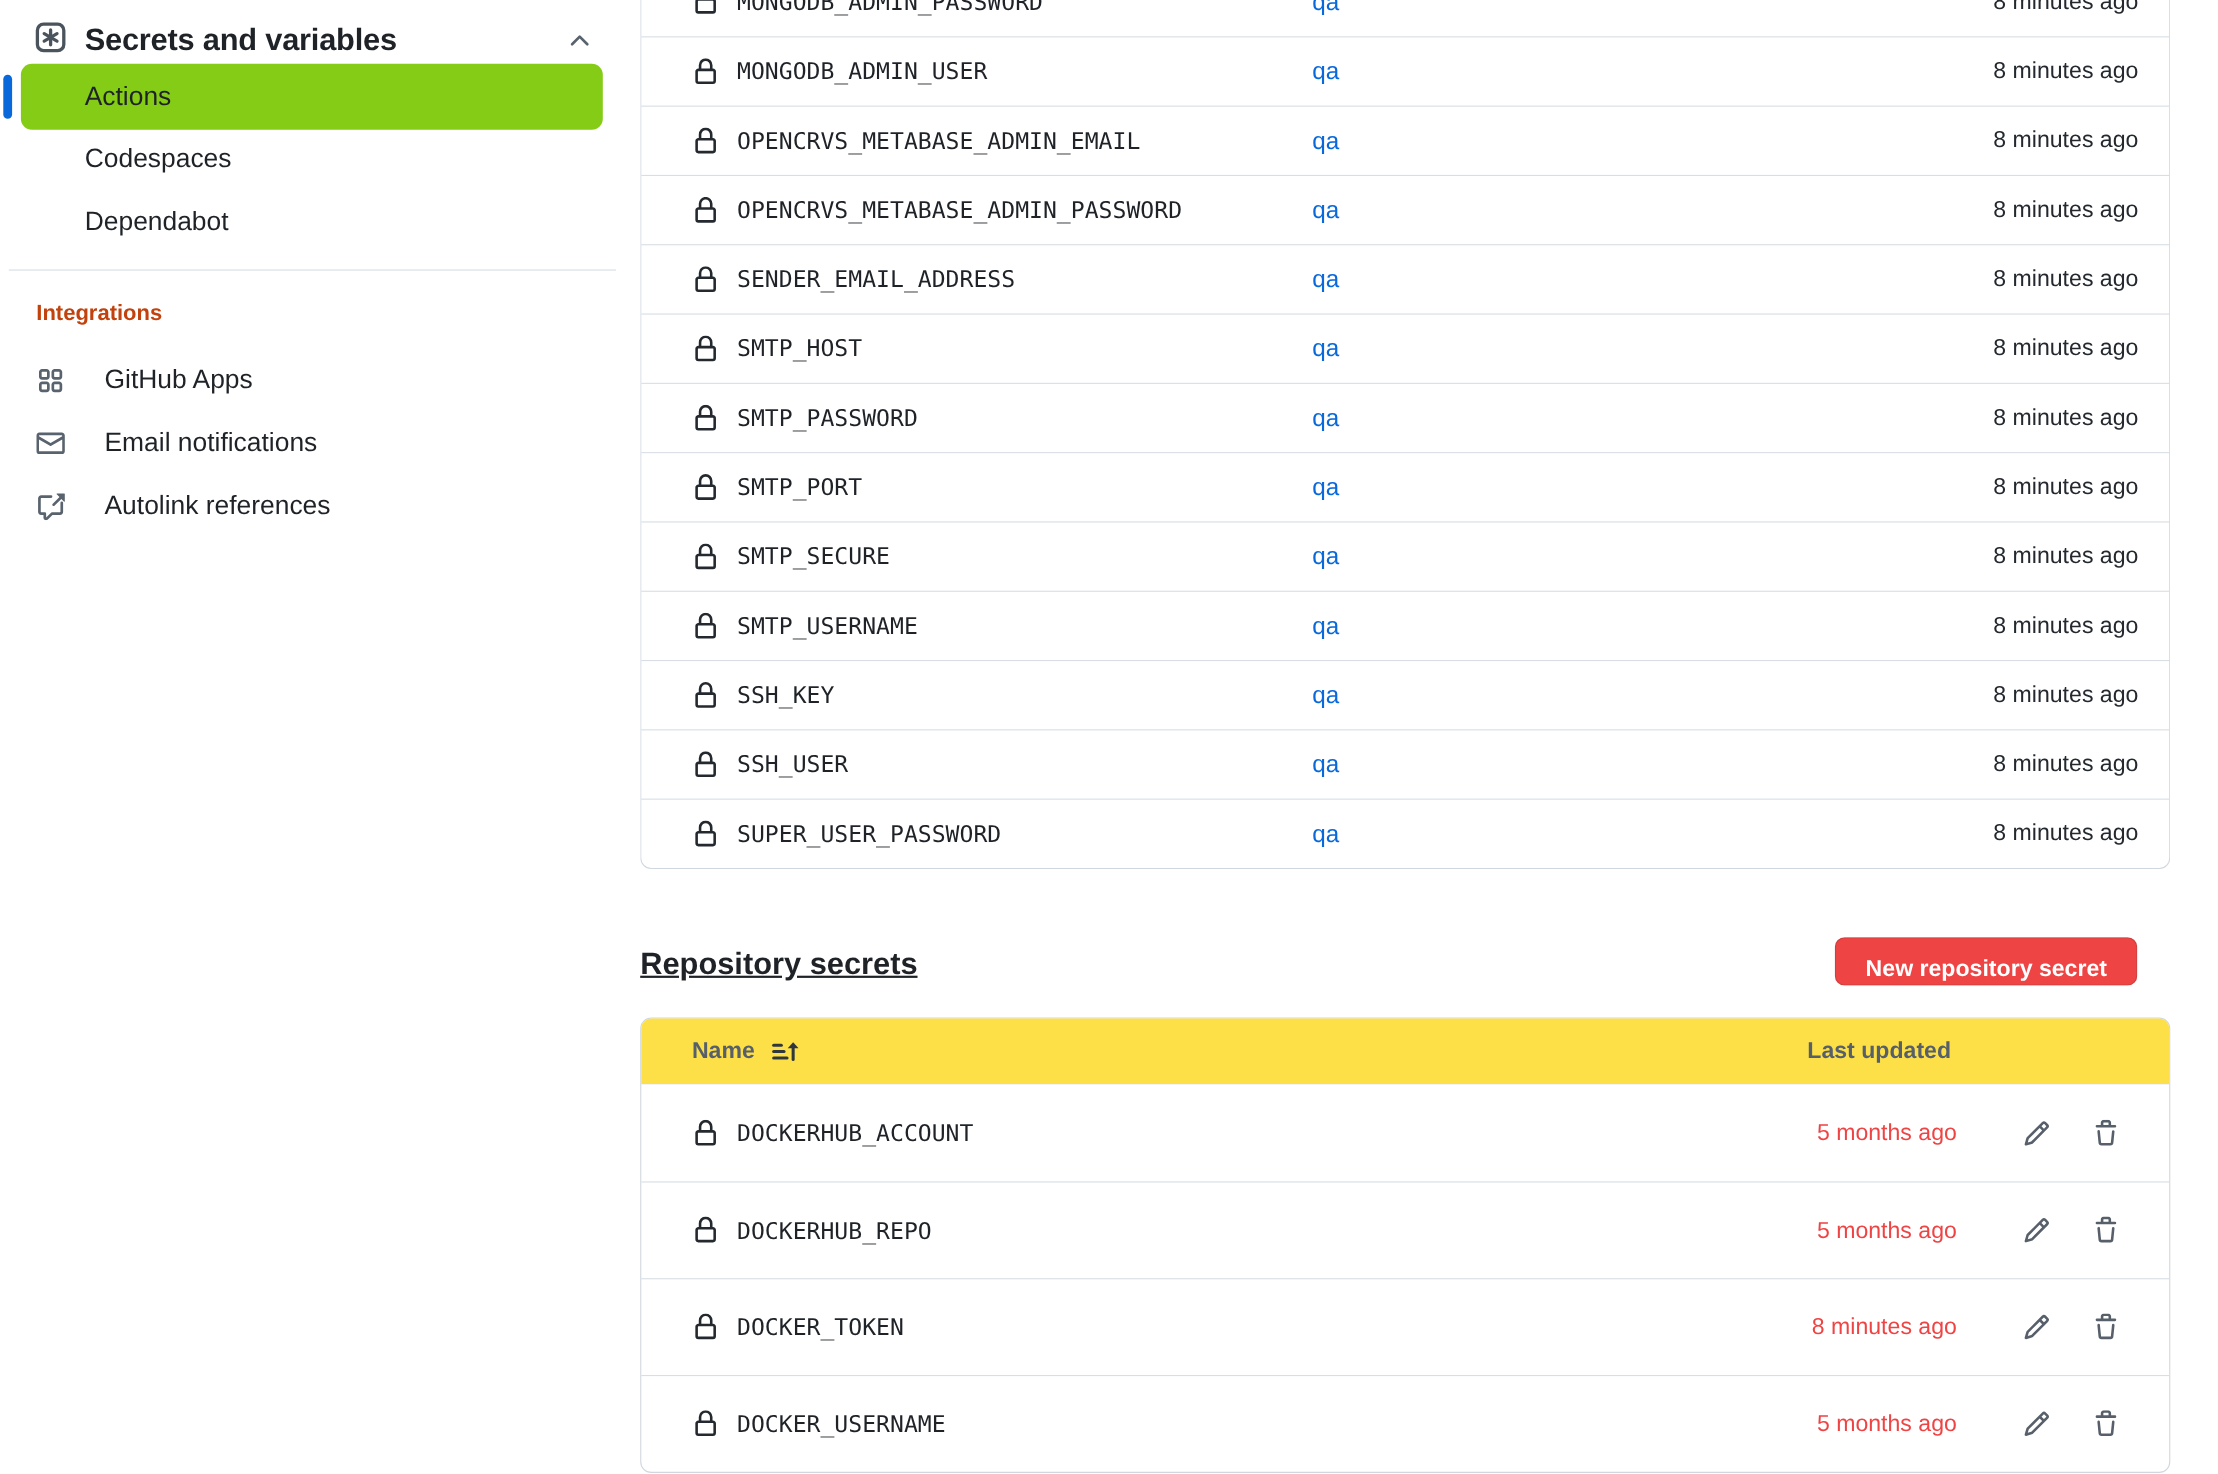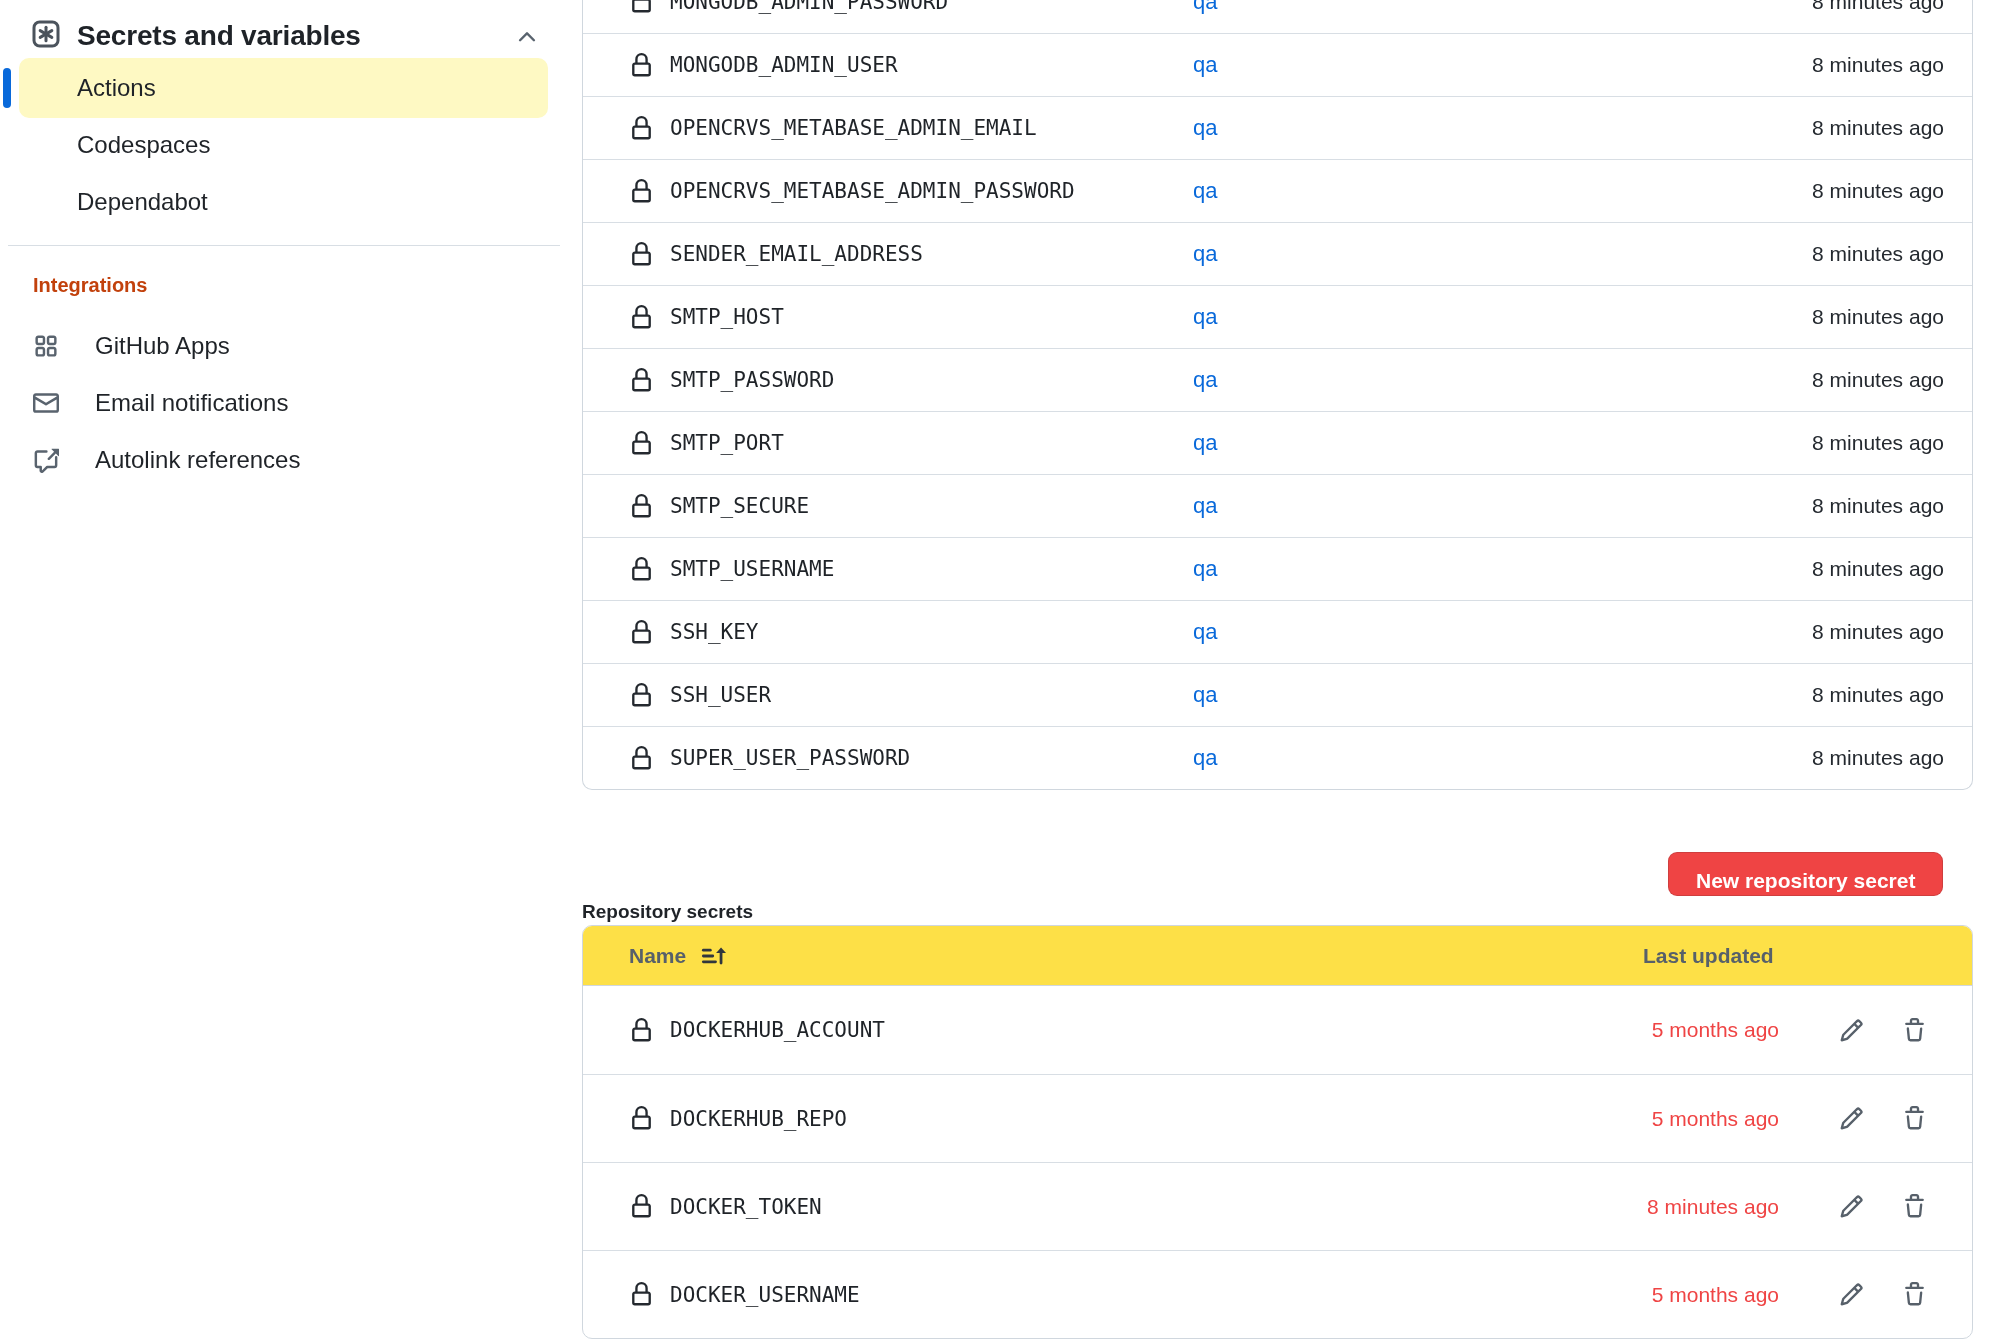--- a/index.html
+++ b/index.html
@@ -10,21 +10,21 @@
   
   .sb-group-header{position:absolute;left:0;top:10px;width:565px;height:52px;}
   .sb-group-icon{position:absolute;left:31px;top:9px;width:30px;height:30px;color:#4b535c;}
   .sb-group-title{position:absolute;left:77px;top:0;height:52px;line-height:52px;
                   font-size:28px;font-weight:700;color:#1f2328;letter-spacing:-0.2px;}
   .sb-chevron{position:absolute;left:514px;top:14px;width:26px;height:26px;color:#59636e;cursor:pointer;}
 
   .sb-item{position:absolute;left:19px;width:529px;height:60px;border-radius:10px;
            display:flex;align-items:center;cursor:pointer;font-size:24px;color:#1f2328;}
   .sb-item .lbl{margin-left:58px;}
-  .sb-item.selected{background:#fef9c3;}
+  .sb-item.selected{background:#84cc16;}
   .sb-accent{position:absolute;left:3px;top:68px;width:8px;height:40px;border-radius:4px;background:#0969da;}
 
   .sb-divider{position:absolute;left:8px;top:245px;width:552px;height:0;border-top:1.5px solid #d8dee4;}
 
   .sb-section-title{position:absolute;left:33px;top:274px;font-size:20px;font-weight:700;color:#c2410c;text-align:center;}
 
   .sb-int-item{position:absolute;left:10px;width:540px;height:58px;display:flex;align-items:center;
                cursor:pointer;font-size:24px;color:#1f2328;border-radius:10px;}
   .sb-int-item .ico{width:26px;height:26px;margin-left:23px;color:#59636e;flex:none;}
   .sb-int-item .lbl{margin-left:36px;}
@@ -39,21 +39,21 @@
   .env-row{height:63px;box-sizing:border-box;display:flex;align-items:center;
            padding:0 28px 0 46px;}
   .env-row + .env-row{border-top:1.5px solid #d8dee4;}
   .cell-name{display:flex;align-items:center;width:564px;flex:none;}
   .lock{width:25px;height:25px;color:#24292f;flex:none;}
   .secret-name{margin-left:16px;font-size:21px;color:#1f2328;}
   .env-link{font-size:22px;color:#0969da;text-decoration:none;cursor:pointer;}
   .cell-updated{margin-left:auto;font-size:21px;color:#24292f;}
 
   
-  #repo-heading{position:absolute;left:582px;top:901px;font-size:19px;font-weight:700;color:#1f2328;}
+  #repo-heading{position:absolute;left:582px;top:860px;font-size:28px;font-weight:700;color:#1f2328;text-decoration:underline;}
   #new-secret-btn{position:absolute;left:1668px;top:852px;height:44px;padding:0 27px;box-sizing:border-box;
                   background:#ef4444;border:1.5px solid rgba(27,31,36,0.15);border-radius:9px;
                   color:#ffffff;font-size:21px;font-weight:600;line-height:55px;cursor:pointer;
                   font-family:"Liberation Sans",sans-serif;}
 
   
   #repo-table{top:925px;border-radius:10px;}
   .repo-header{height:60px;box-sizing:border-box;background:#fde047;border-bottom:1.5px solid #d0d7de;
                border-radius:9px 9px 0 0;position:relative;display:flex;align-items:center;
                padding-left:46px;font-size:21px;font-weight:700;color:#57606a;}

